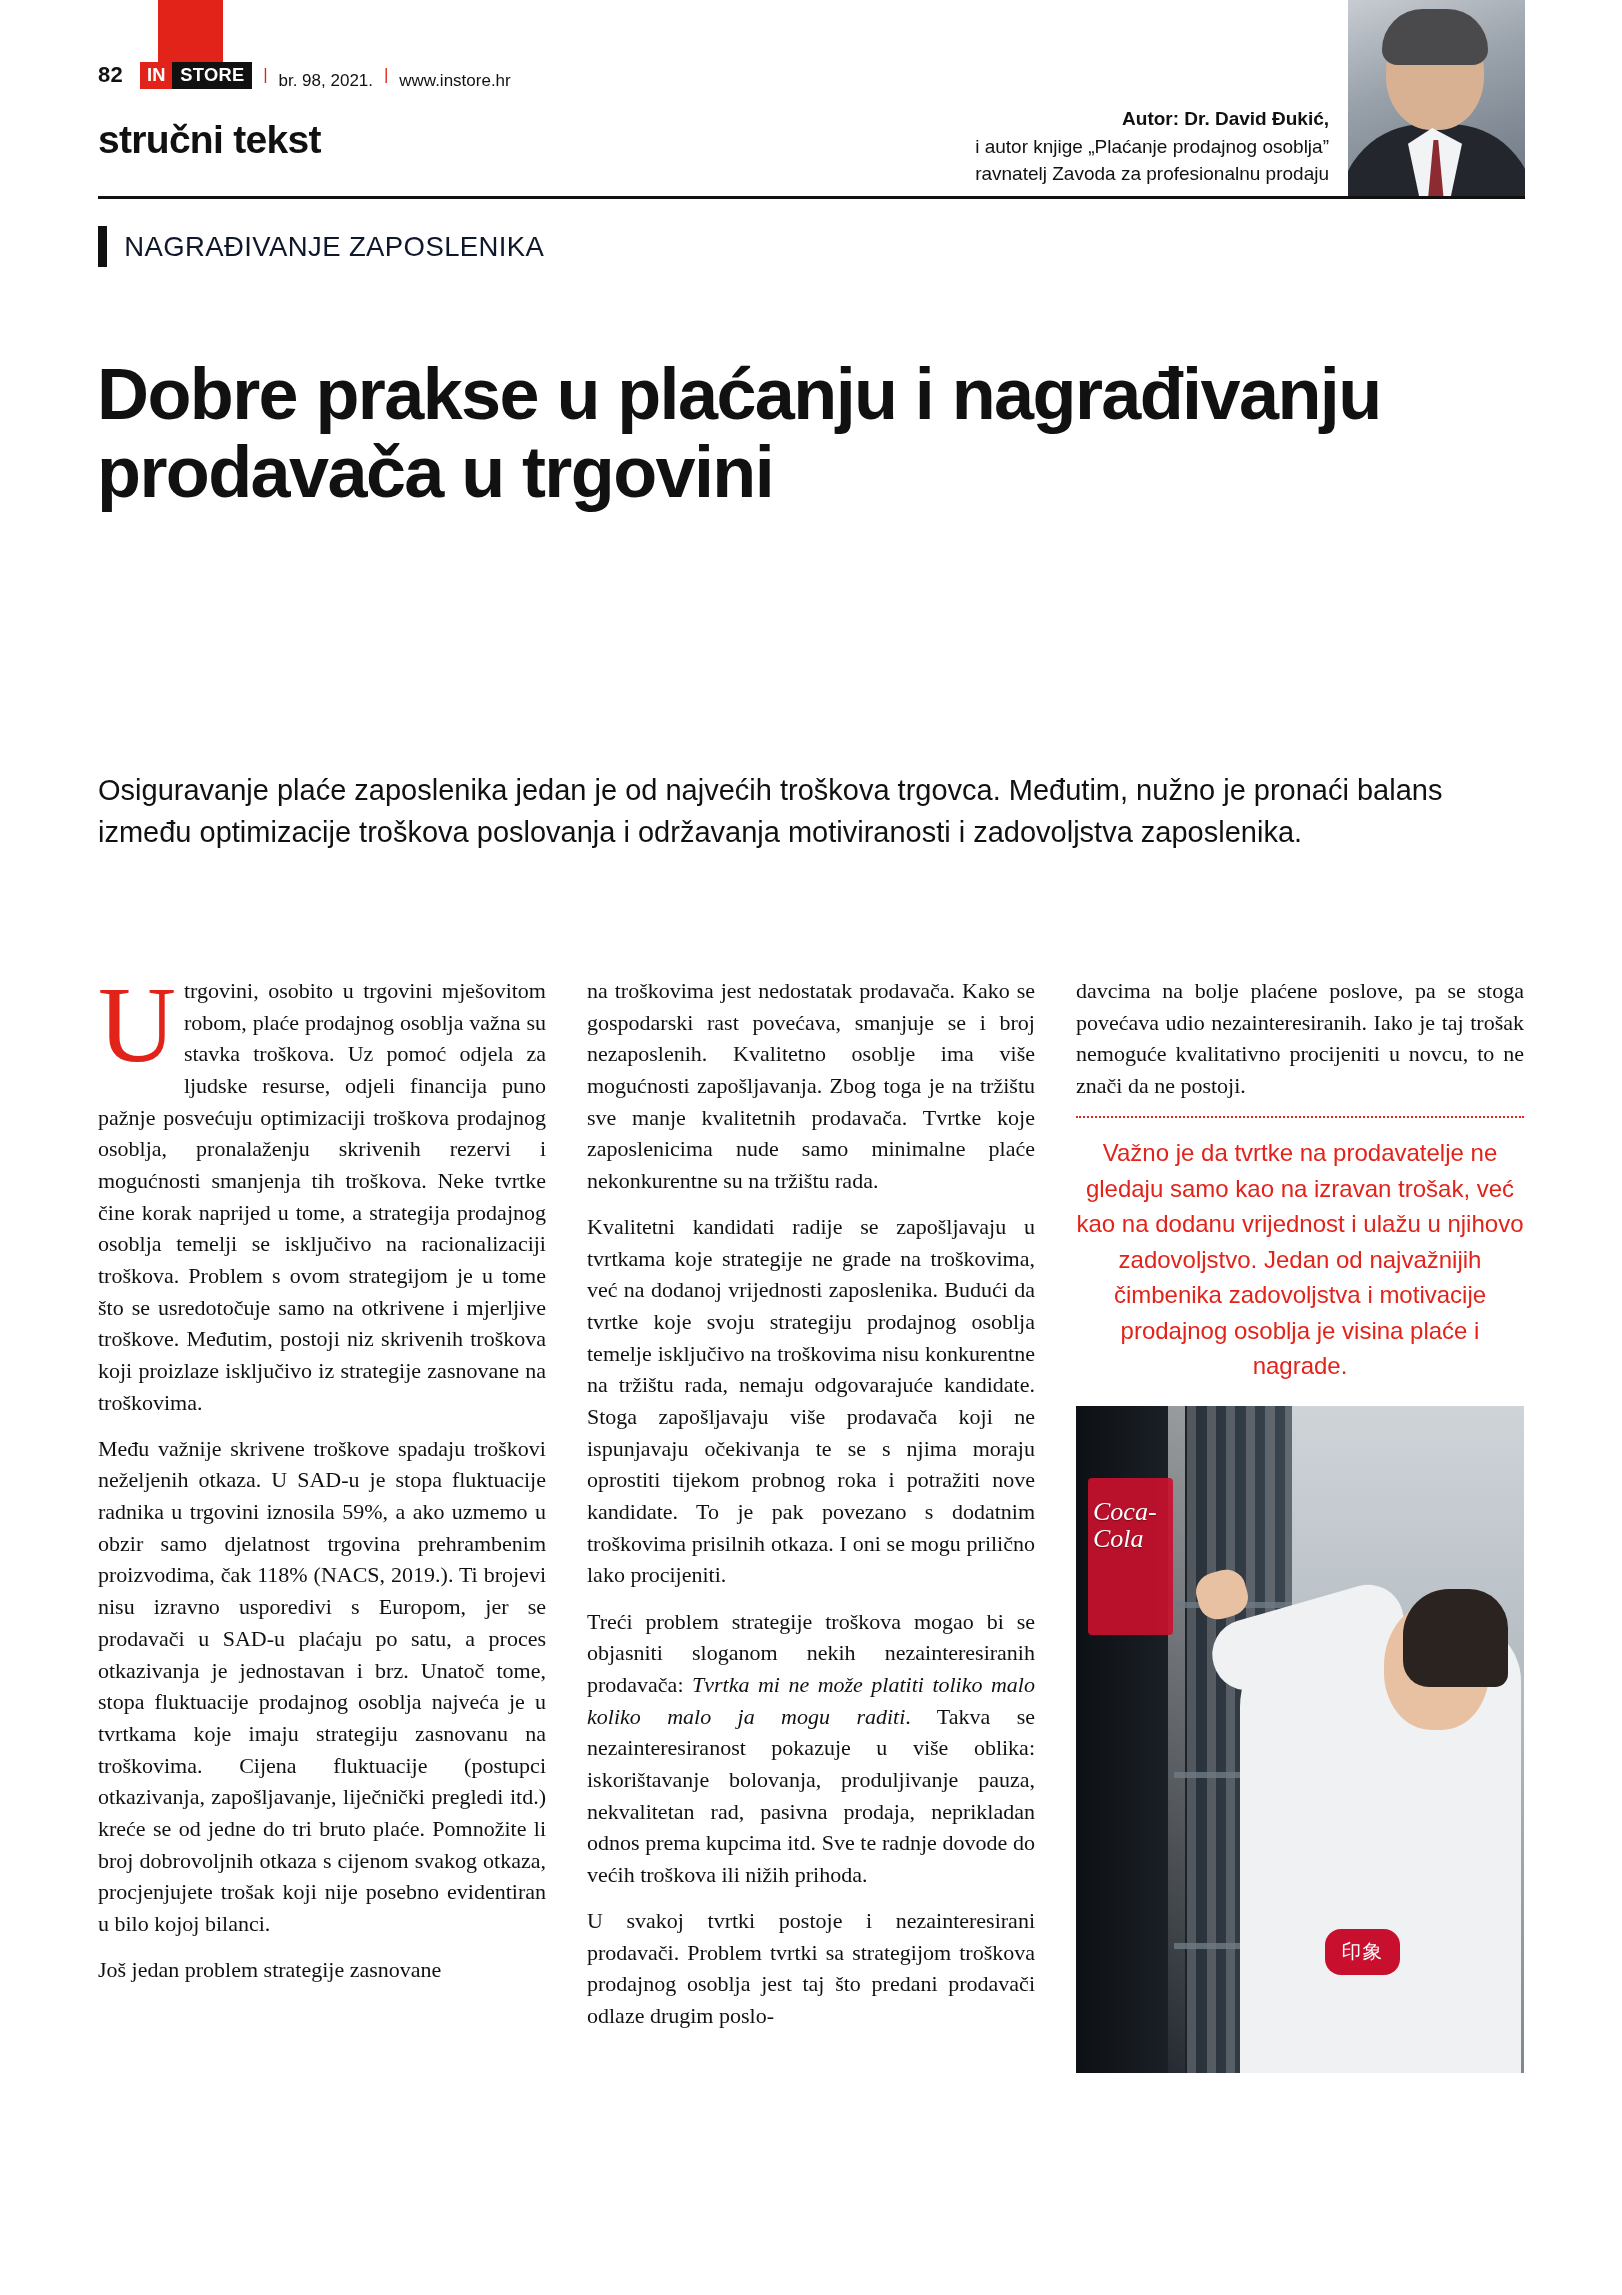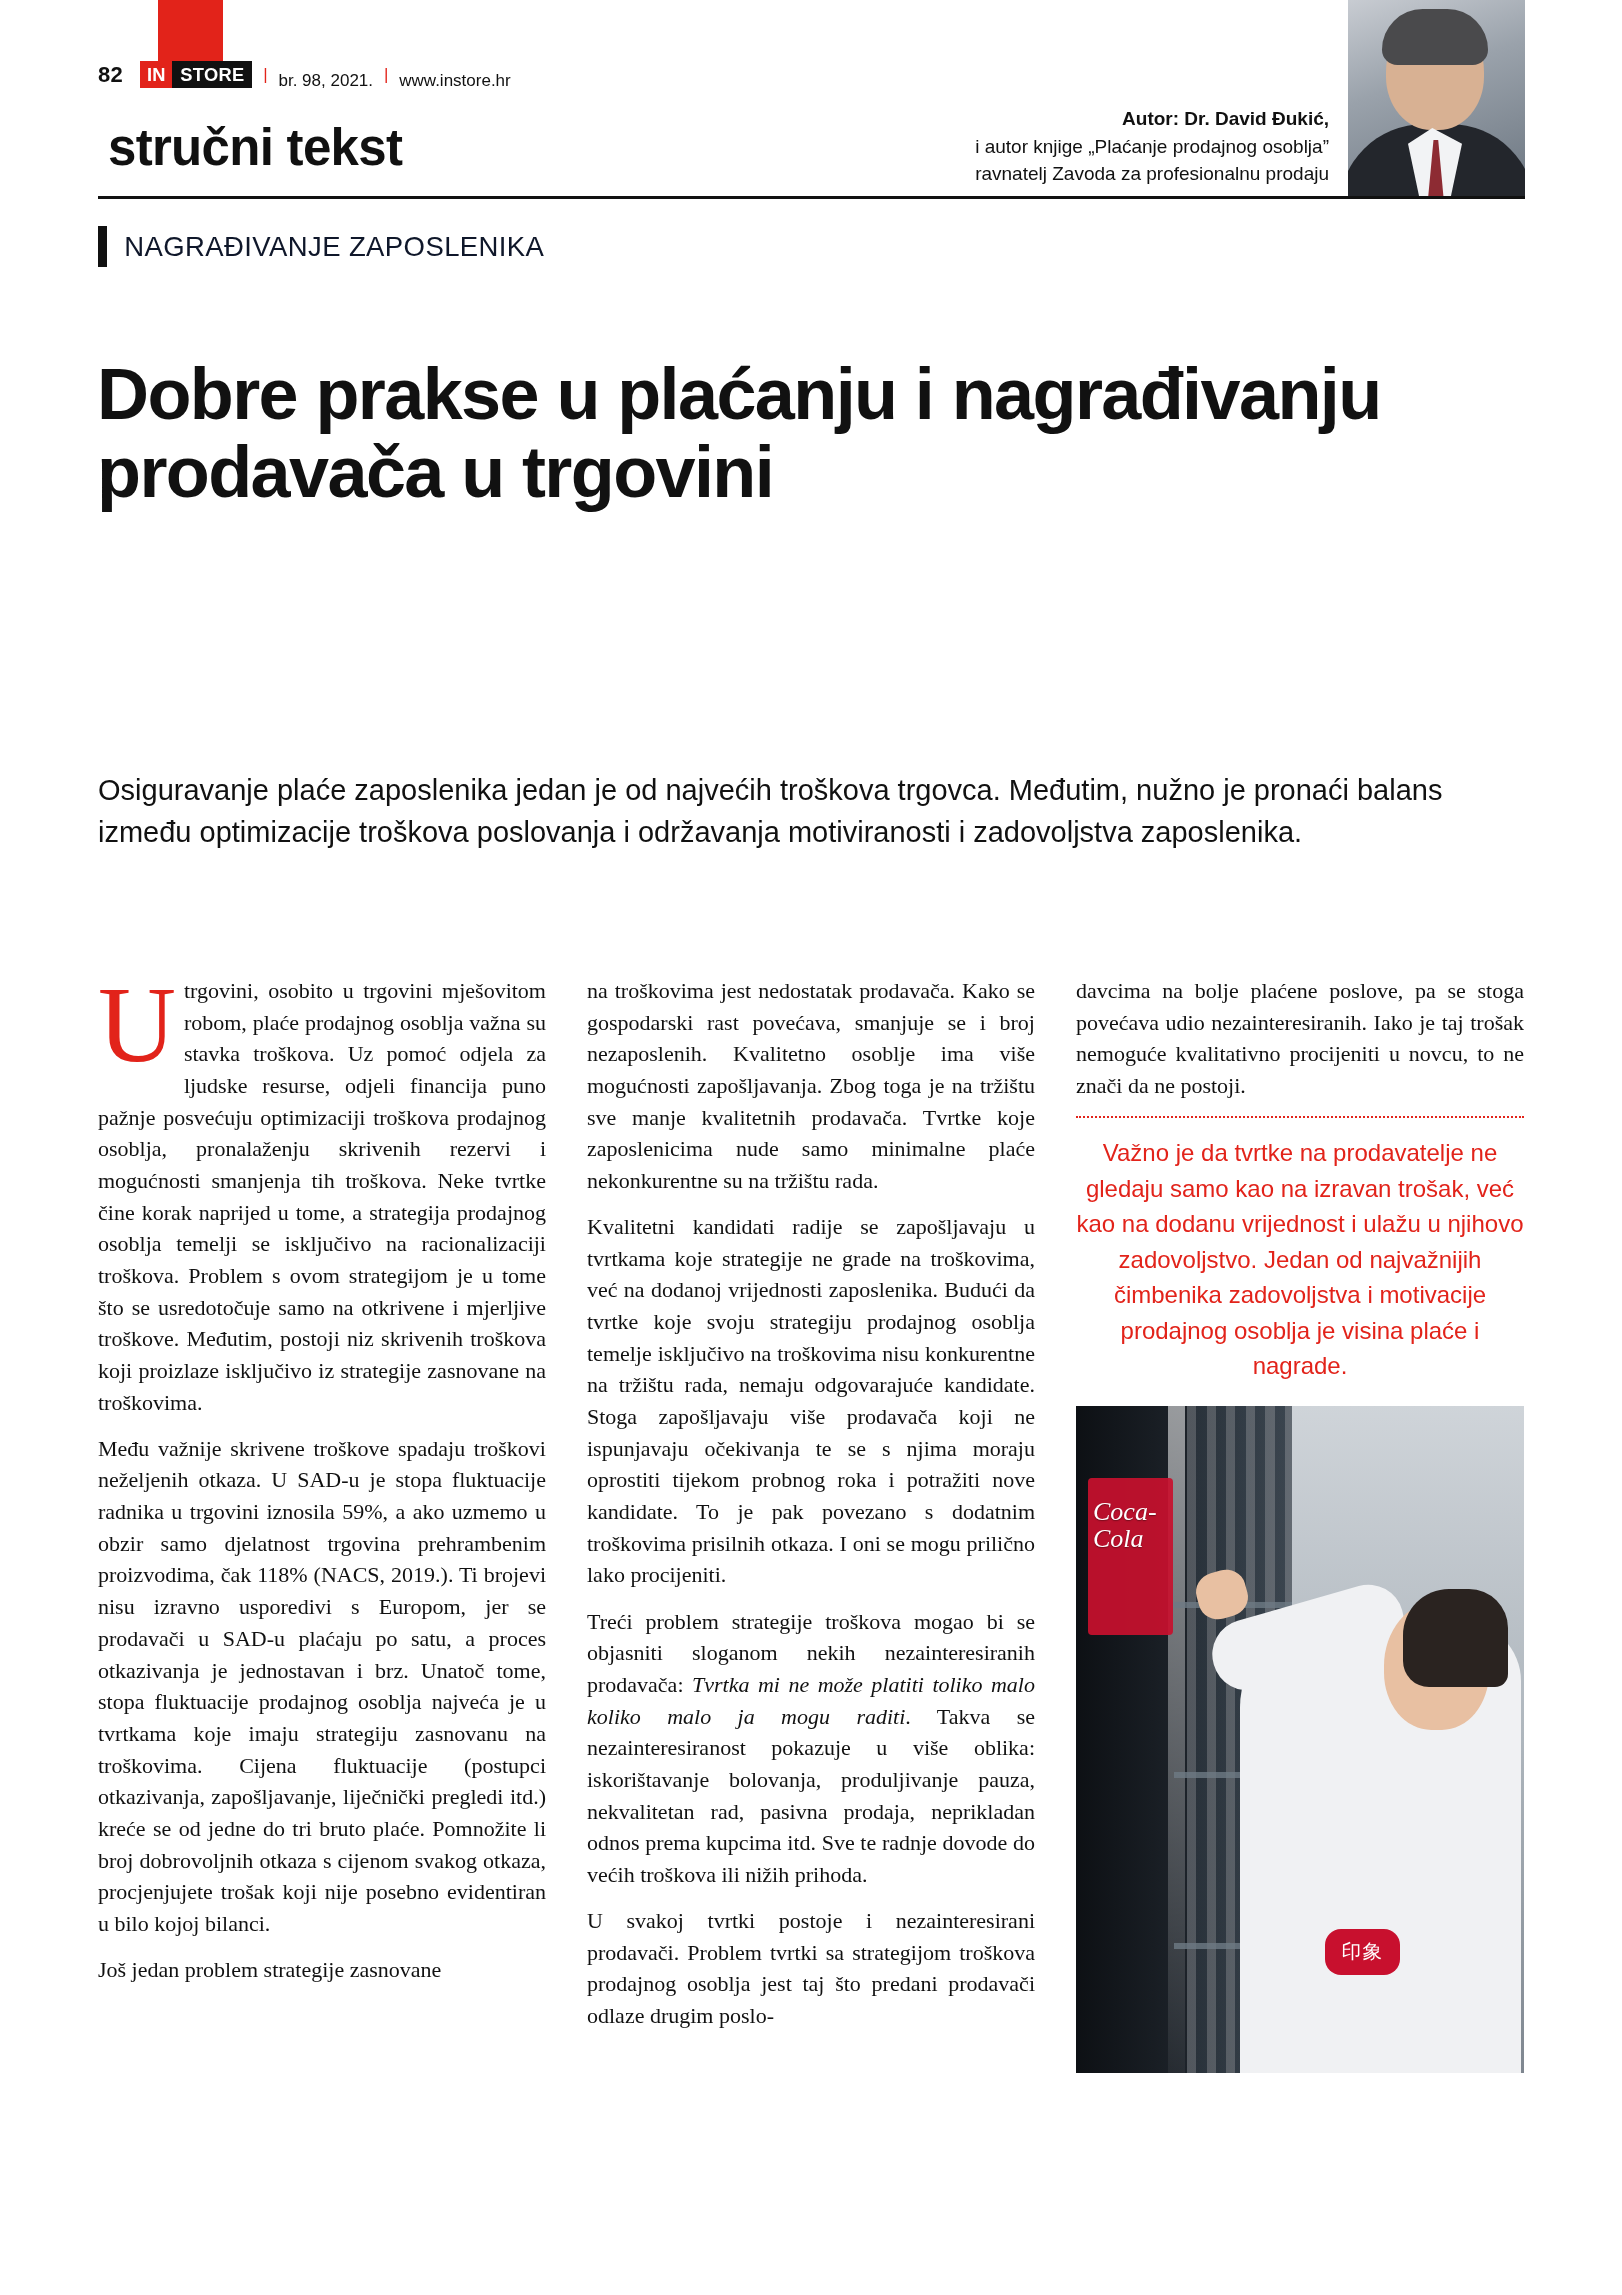--- a/index.html
+++ b/index.html
@@ -49,21 +49,21 @@
     gap: 3px;
   }
   .page-number {
     font-size: 22px;
     font-weight: bold;
     color: #111;
     letter-spacing: 0.3px;
   }
   .logo {
     display: inline-flex;
-    align-items: flex-start;
+    align-items: flex-end;
     height: 27.5px;
     margin-left: 14.4px;
   }
   .logo .logo-in {
     background: #e2231a;
     color: #fff;
     font-weight: bold;
     font-size: 18.3px;
     padding: 2.6px 6.5px 2.6px 6.5px;
     display: flex;
@@ -86,23 +86,23 @@
     margin: 0 7.9px;
   }
   .masthead-meta {
     font-size: 17px;
     color: #111;
     margin-top: 12px;
   }
 
   .section-title {
     position: absolute;
-    left: 108px;
+    left: 98px;
     top: 118px;
-    font-size: 51px;
+    font-size: 39px;
     font-weight: bold;
     letter-spacing: -0.7px;
     color: #111;
   }
 
   .author-box {
     position: absolute;
     right: 294px;
     top: 105px;
     width: 563px;

